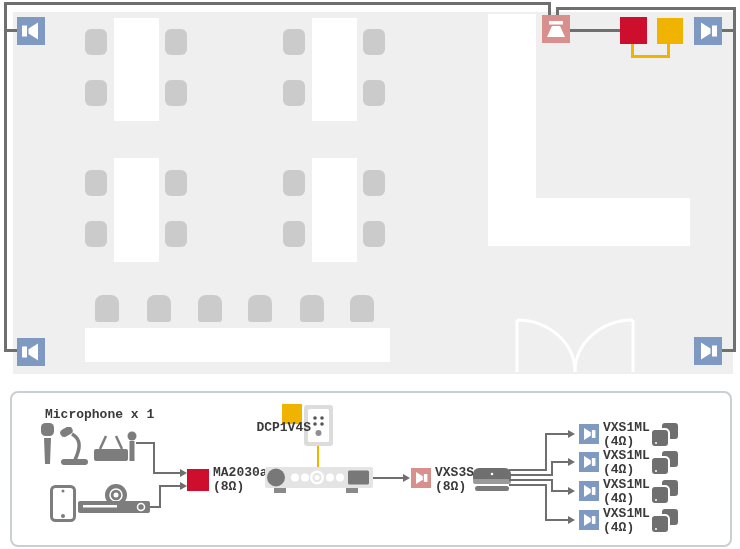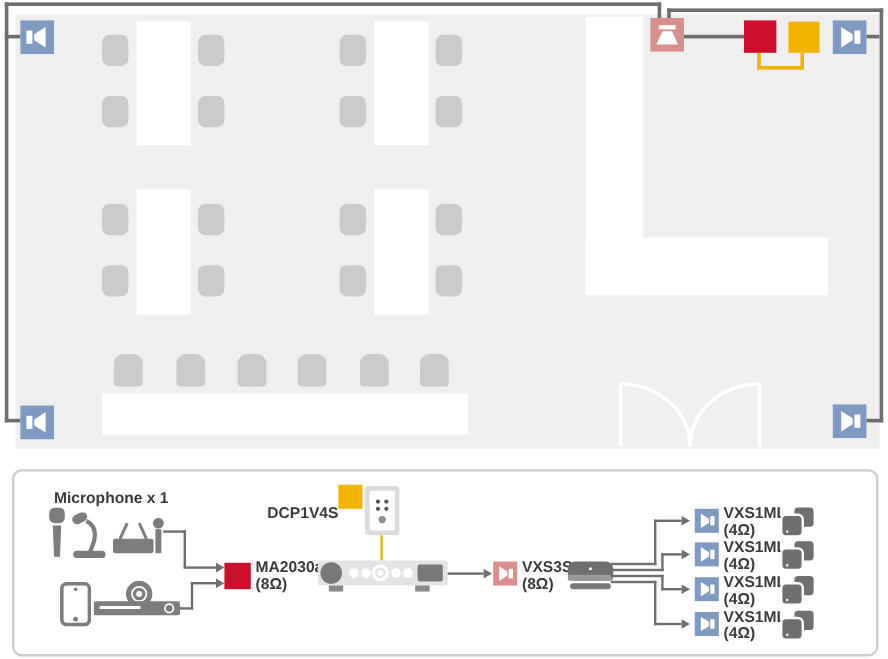--- a/index.html
+++ b/index.html
@@ -19,21 +19,21 @@
   .chair.bottom{width:24px;height:27px;border-radius:8px 8px 3px 3px;}
   .spk{position:absolute;width:28px;height:28px;background:var(--speaker-blue,#7E99C2);}
   .spk svg,.node svg{display:block;width:100%;height:100%;}
   .node{position:absolute;}
   .sub-room{background:var(--sub-pink,#D9908C);}
   .red-node{background:var(--amp-red,#CE0E2D);}
   .yellow-node{background:var(--controller-yellow,#F0B400);}
   
   .panel{
     position:absolute;left:10px;top:391px;width:722px;height:156px;
-    border:2px solid #C9CFD2;border-radius:8px;background:#fff;box-sizing:border-box;
+    border:2px solid #C9CFD2;border-radius:8px;background:#fff;box-sizing:border-box;font-family:Liberation Mono, monospace;
   }
   .panel *{box-sizing:border-box;}
   .lbl{position:absolute;font-size:13px;font-weight:bold;color:#3A3A3A;white-space:nowrap;line-height:13px;}
   .line{position:absolute;background:var(--wire-gray,#6F6F6F);}
   .line.h{height:2px;}
   .line.v{width:2px;}
   .line.yl{background:var(--controller-yellow,#F0B400);width:2px;}
   .ah{position:absolute;width:0;height:0;border-top:4.5px solid transparent;border-bottom:4.5px solid transparent;border-left:7px solid var(--wire-gray,#6F6F6F);}
   .icon{position:absolute;}
   .sq20{position:absolute;width:20px;height:20px;}
@@ -199,21 +199,21 @@
   <div class="sq20 yellow-node" style="left:270px;top:11px;background:var(--controller-yellow,#F0B400);"></div>
   <svg class="icon" style="left:292px;top:12px;" width="29" height="41" viewBox="0 0 29 41">
     <rect x="0" y="0" width="29" height="41" rx="3" fill="#DCDCDC"></rect>
     <rect x="4" y="4" width="21" height="33" rx="1.5" fill="#fff"></rect>
     <circle cx="11" cy="13" r="1.8" fill="#555"></circle>
     <circle cx="18" cy="13" r="1.8" fill="#555"></circle>
     <circle cx="11" cy="19" r="1.8" fill="#555"></circle>
     <circle cx="18" cy="19" r="1.8" fill="#555"></circle>
     <circle cx="14.5" cy="28" r="3" fill="#8F8F8F"></circle>
   </svg>
-  <div class="lbl" style="left:182px;top:28px;width:88px;text-align:right;">DCP1V4S</div>
+  <div class="lbl" style="left:211px;top:28px;width:88px;text-align:right;">DCP1V4S</div>
   <div class="line yl" style="left:305px;top:53px;height:21px;"></div>
 
   <div class="line h" style="left:361px;top:84px;width:30px;"></div>
   <div class="ah" style="left:391px;top:80.5px;"></div>
 
   <div class="sq20" style="left:399px;top:75px;background:var(--sub-pink,#D9908C);">
     <svg viewBox="0 0 28 28" style="display:block;width:100%;height:100%;">
         <rect x="18" y="8.5" width="5" height="11" fill="#fff"></rect>
         <polygon points="16.5,11.5 7,5.5 7,22.5 16.5,16.5" fill="#fff"></polygon>
       </svg>

